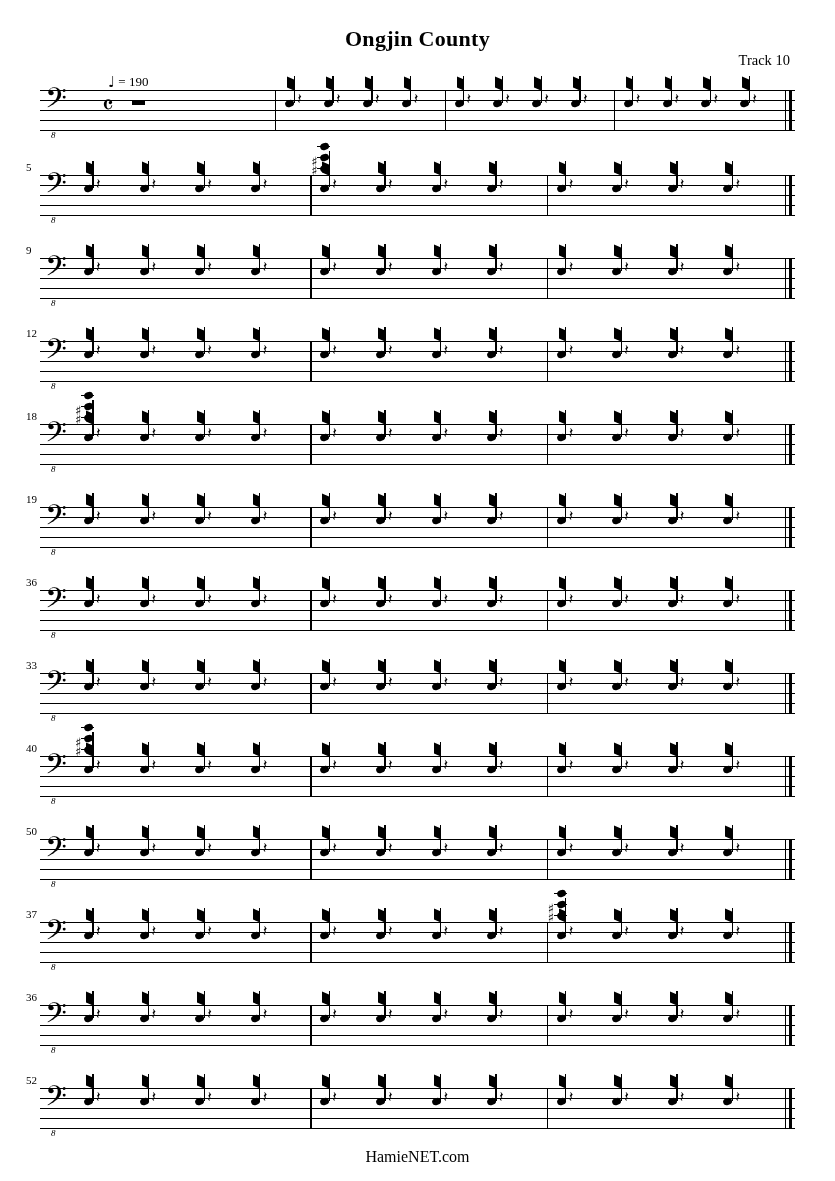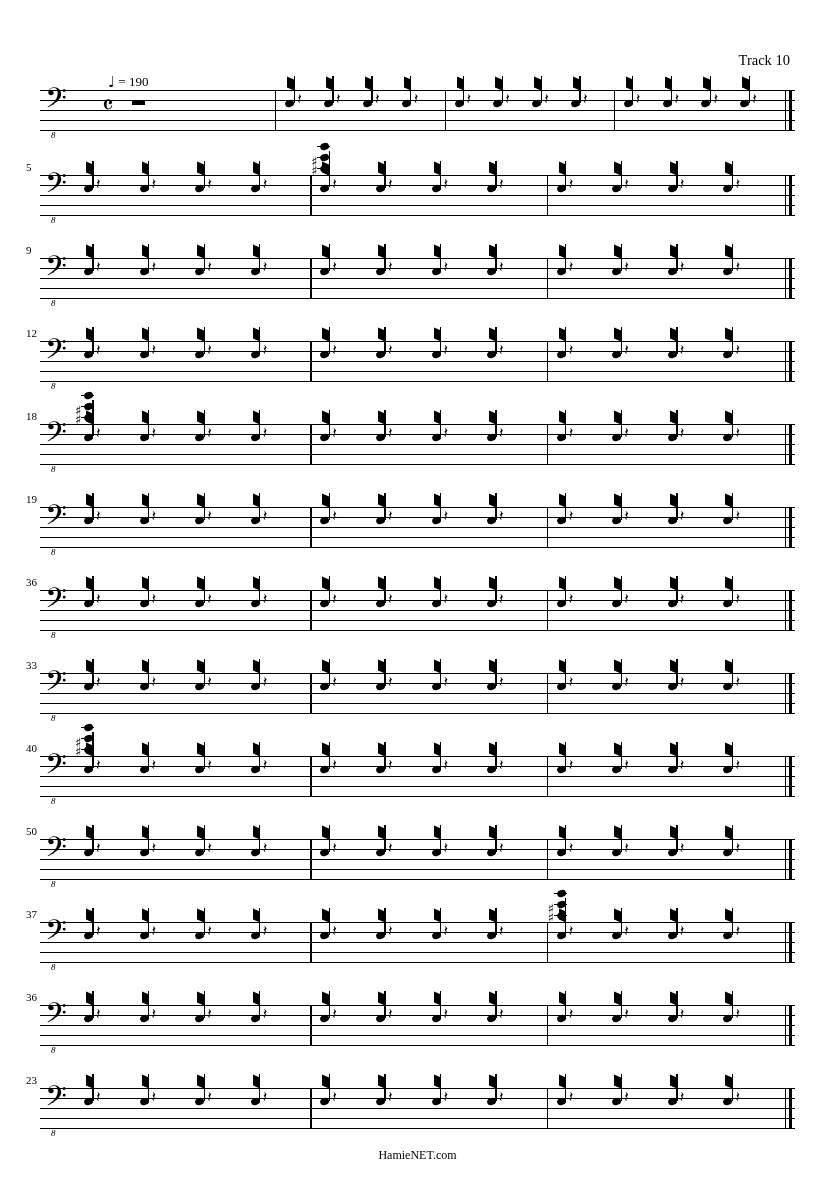--- a/index.html
+++ b/index.html
@@ -37,21 +37,21 @@
     right: 45px;
     font-size: 14.5px;
     font-family: "Liberation Serif", serif;
   }
   .footer {
     position: absolute;
     top: 1148px;
     left: 0;
     width: 835px;
     text-align: center;
-    font-size: 12px;
+    font-size: 16px;
     font-family: "Liberation Serif", serif;
   }
   .tempo {
     position: absolute;
     font-size: 13px;
     font-family: "Liberation Serif", serif;
     white-space: nowrap;
   }
   .tempo .note-glyph {
     font-family: "DejaVu Sans", sans-serif;
@@ -174,20 +174,21 @@
     height: 1px;
     width: 13px;
     background: #000;
   }
 </style>
 </head>
 <body>
 
 <div class="page">
 
+  <div class="title">Ongjin County</div>
   <div class="track-label">Track 10</div>
 
   <div class="tempo" style="left:108px; top:72px;">
     <span class="note-glyph">♩</span>
     <span>= 190</span>
   </div>
 
   <div id="systems-root">
       <div class="system" style="top: 90px;">
         <div class="staff" style="top: 0px;">
@@ -1280,21 +1281,21 @@
         <div class="barline end-thick" style="left: 789px;"></div>
       </div>
       <div class="system" style="top: 1088px;">
         <div class="staff" style="top: 0px;">
           <div class="line l0"></div>
           <div class="line l1"></div>
           <div class="line l2"></div>
           <div class="line l3"></div>
           <div class="line l4"></div>
         </div>
-        <div class="measure-num" style="left: 26px; top: -14px;">23</div>
+        <div class="measure-num" style="left: 26px; top: -14px;">52</div>
         <div class="clef" style="left: 45px; top: -6px;">𝄢</div>
         <div class="clef-8" style="left: 51px; top: 40px;">8</div>
         <div class="ngrp" style="left: 84px; top: -18px;">
           <div class="nhead" style="left: 0px; top: 28px;"></div>
           <div class="stem" style="left: 8.4px; top: 4px; height: 27px;"></div>
           <div class="flagblob" style="left: 2px; top: 6px; transform: skewY(22deg);"></div>
           <div class="srest" style="left: 12px; top: 20px;">𝄽</div>
         </div>
         <div class="ngrp" style="left: 139.583px; top: -18px;">
           <div class="nhead" style="left: 0px; top: 28px;"></div>

